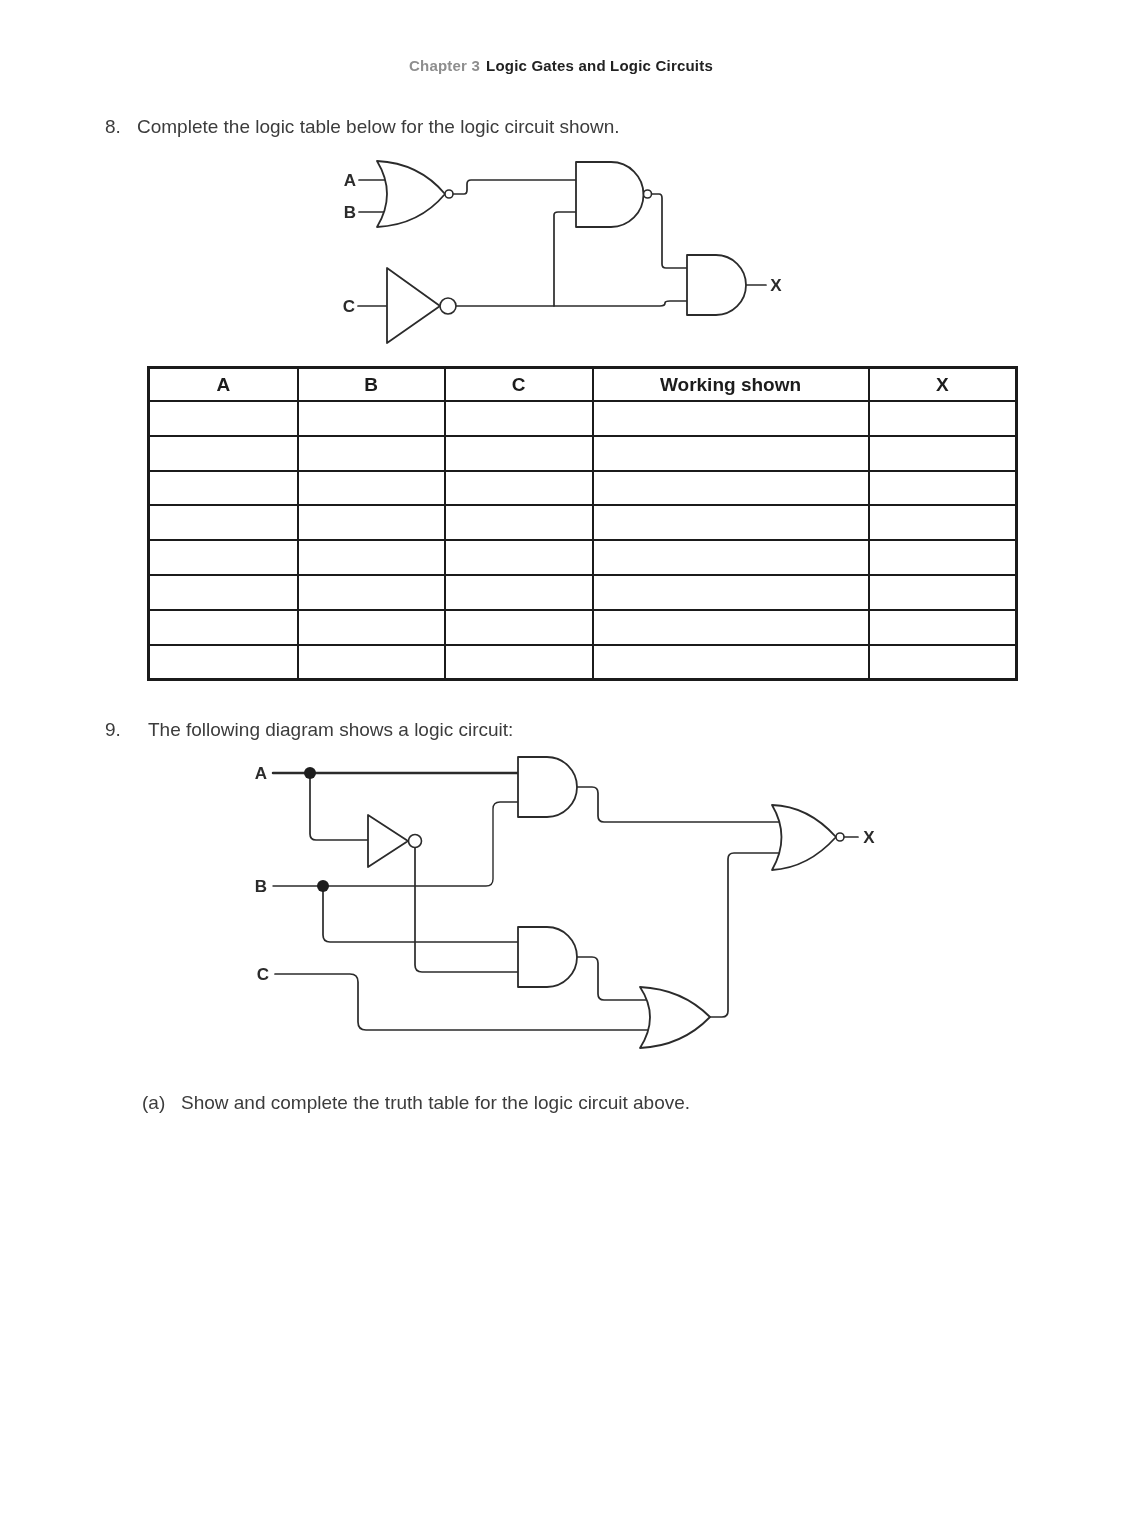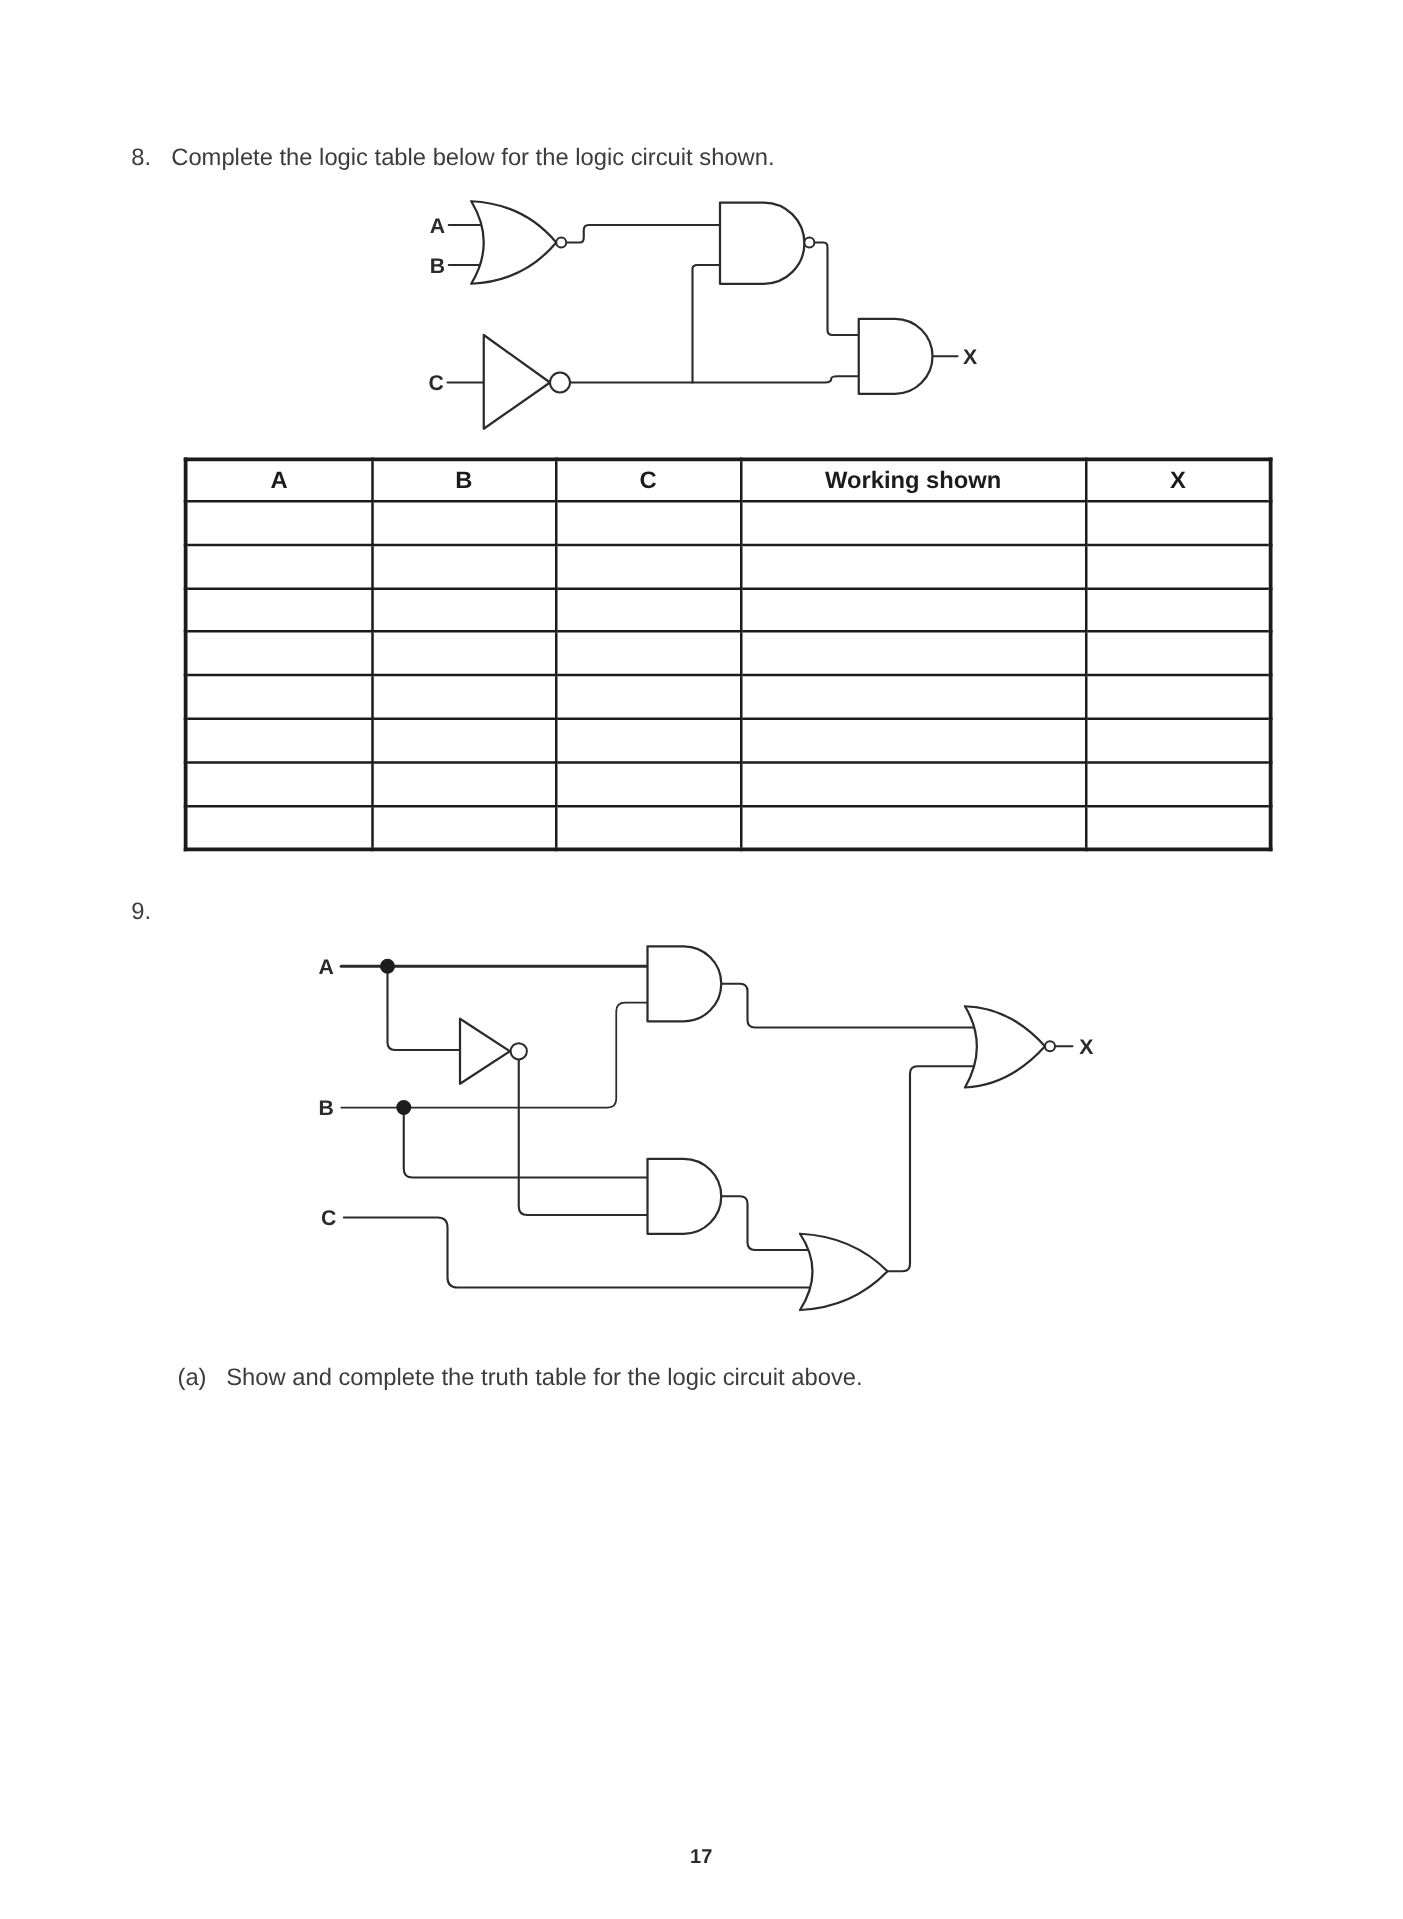--- a/index.html
+++ b/index.html
@@ -45,20 +45,23 @@
   .page-number{
     position:absolute;top:1477px;left:0;width:100%;
     text-align:center;font-size:16px;font-weight:bold;color:#2a2a2a;
   }
 </style>
 </head>
 <body>
 
 <div class="page">
 
+  <div class="running-head">
+    <span class="chapter-label">Chapter 3</span><span class="chapter-title">Logic Gates and Logic Circuits</span>
+  </div>
 
   <div class="q-line q8-line">
     <span class="q-num">8.</span>
     <span class="q-text">Complete the logic table below for the logic circuit shown.</span>
   </div>
 
   <svg class="circuit-svg c1" viewBox="330 145 470 215">
 
     <path class="wire" d="M 359 180 L 388 180"></path>
     <path class="wire" d="M 359 212 L 388 212"></path>
@@ -163,20 +166,21 @@
           <td></td>
           <td></td>
           <td></td>
           <td></td>
         </tr>
       </tbody>
   </table>
 
   <div class="q-line q9-line">
     <span class="q-num">9.</span>
+    <span class="q-text">The following diagram shows a logic circuit:</span>
   </div>
 
   <svg class="circuit-svg c2" viewBox="240 745 650 315">
 
     <path class="wire wire-thick" d="M 273 773 L 518 773"></path>
 
     <path class="wire" d="M 310 773 L 310 834 Q 310 840 316 840 L 368 840"></path>
 
     <path class="wire" d="M 415 848 L 415 965 Q 415 972 422 972 L 518 972"></path>
 
@@ -213,15 +217,14 @@
     <text x="261" y="892" text-anchor="middle">B</text>
     <text x="263" y="980" text-anchor="middle">C</text>
     <text x="869" y="843" text-anchor="middle">X</text>
   </svg>
 
   <div class="q-line parta-line">
     <span class="q-num">(a)</span>
     <span class="q-text">Show and complete the truth table for the logic circuit above.</span>
   </div>
 
-  <div class="page-number">17</div>
 
 </div>
 
 </body></html>

